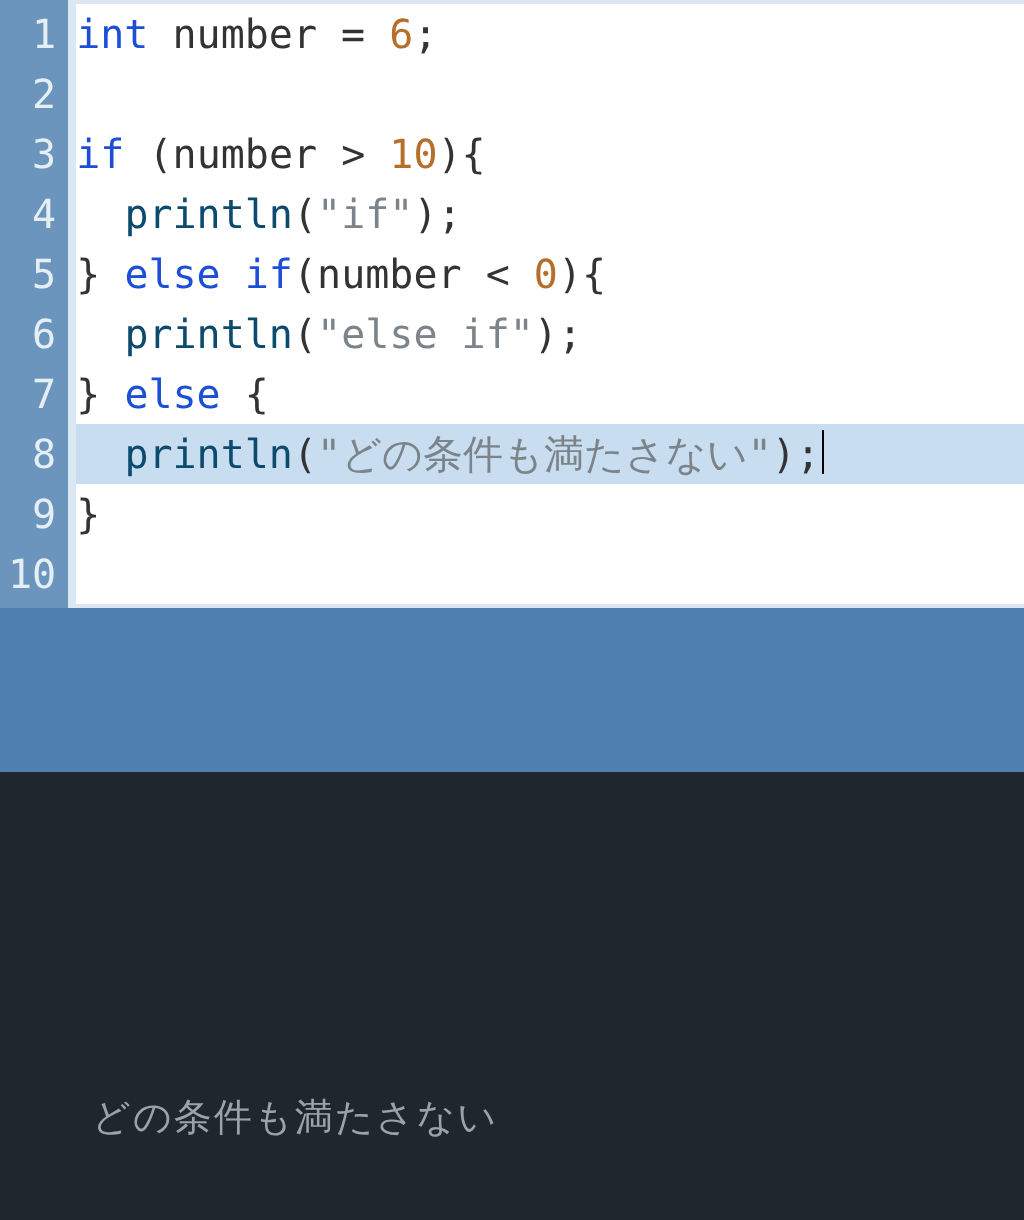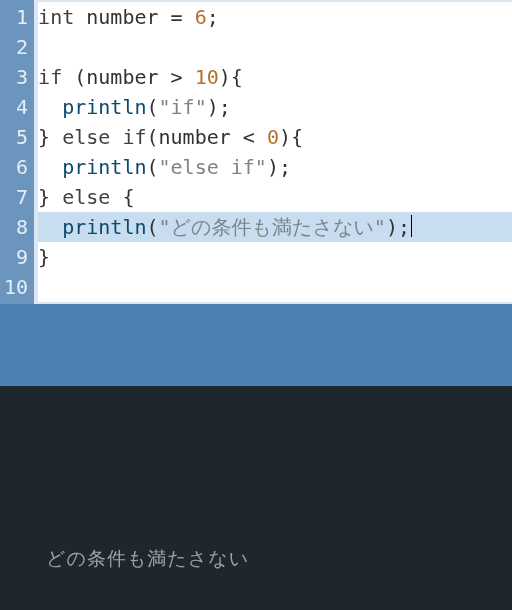--- a/index.html
+++ b/index.html
@@ -30,21 +30,21 @@
   }
   .line { height: 30px; background: #ffffff; }
   .line.hl { background: #c8ddf0; }
   .caret {
     display: inline-block;
     width: 1px; height: 22px;
     background: #000;
     vertical-align: -3px;
     margin-left: 1px;
   }
-  .tk-kw   { color: #404040; }
+  .tk-kw   { color: #1d4ed8; }
   .tk-id   { color: #333333; }
   .tk-fn   { color: #0c4a6e; }
   .tk-num  { color: #b56f2a; }
   .tk-str  { color: #7c848a; }
   .tk-punc { color: #333333; }
   .tk-op   { color: #333333; }
 
   .divider {
     height: 82px;
     background: #4f80b2;

